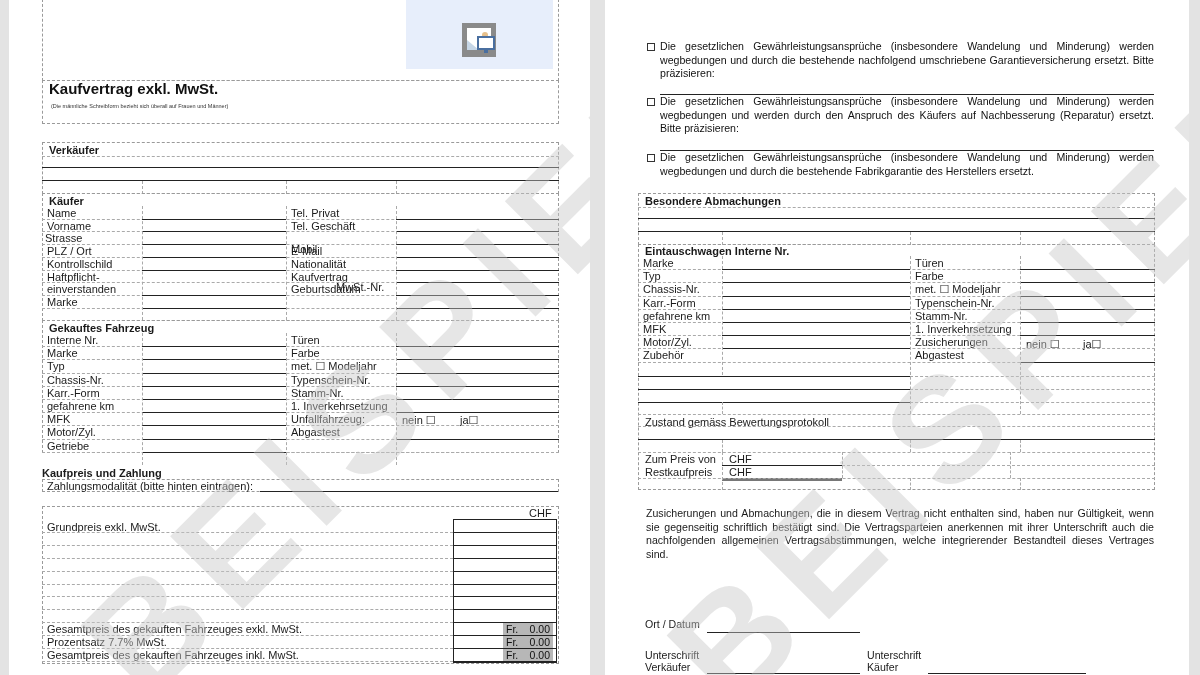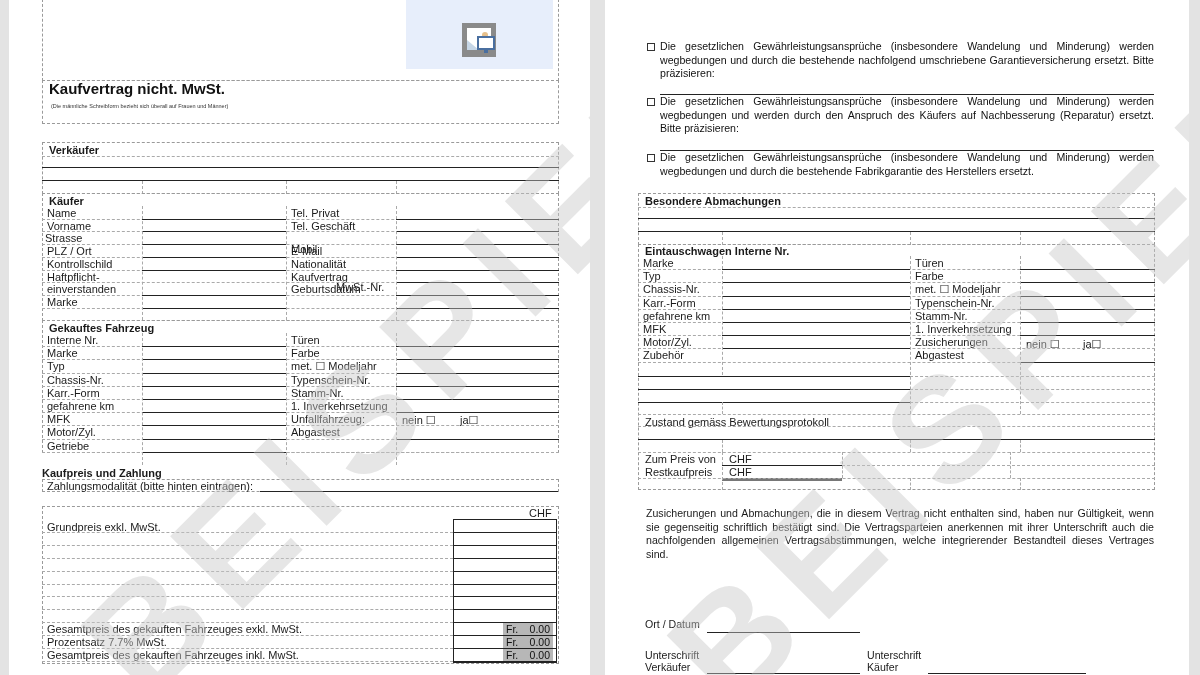--- a/index.html
+++ b/index.html
@@ -47,21 +47,21 @@
     <div class="ph-icon">
       <div class="inner">
           <div class="sun"></div>
           <div class="mnt"></div>
         </div>
       <div class="mon"></div>
         <div class="stand"></div>
     </div>
   </div>
   <div class="dbox" style="left:33px;top:80px;width:517px;height:44px;"></div>
-  <div class="title">Kaufvertrag nicht. MwSt.</div>
+  <div class="title">Kaufvertrag exkl. MwSt.</div>
   <div class="subnote">(Die männliche Schreibform bezieht sich überall auf Frauen und Männer)</div>
 
   <div class="dbox" style="left:33px;top:142px;width:517px;height:52px;"></div>
   <div class="lbl hdr" style="left:40px;top:144px;">Verkäufer</div>
   <div class="hline" style="left:33px;top:156px;width:517px;"></div>
   <div class="sline" style="left:33px;top:167px;width:517px;"></div>
   <div class="sline" style="left:33px;top:180px;width:517px;"></div>
   <div class="vline" style="left:133px;top:181px;height:13px;"></div>
   <div class="vline" style="left:277px;top:181px;height:13px;"></div>
   <div class="vline" style="left:387px;top:181px;height:13px;"></div>

